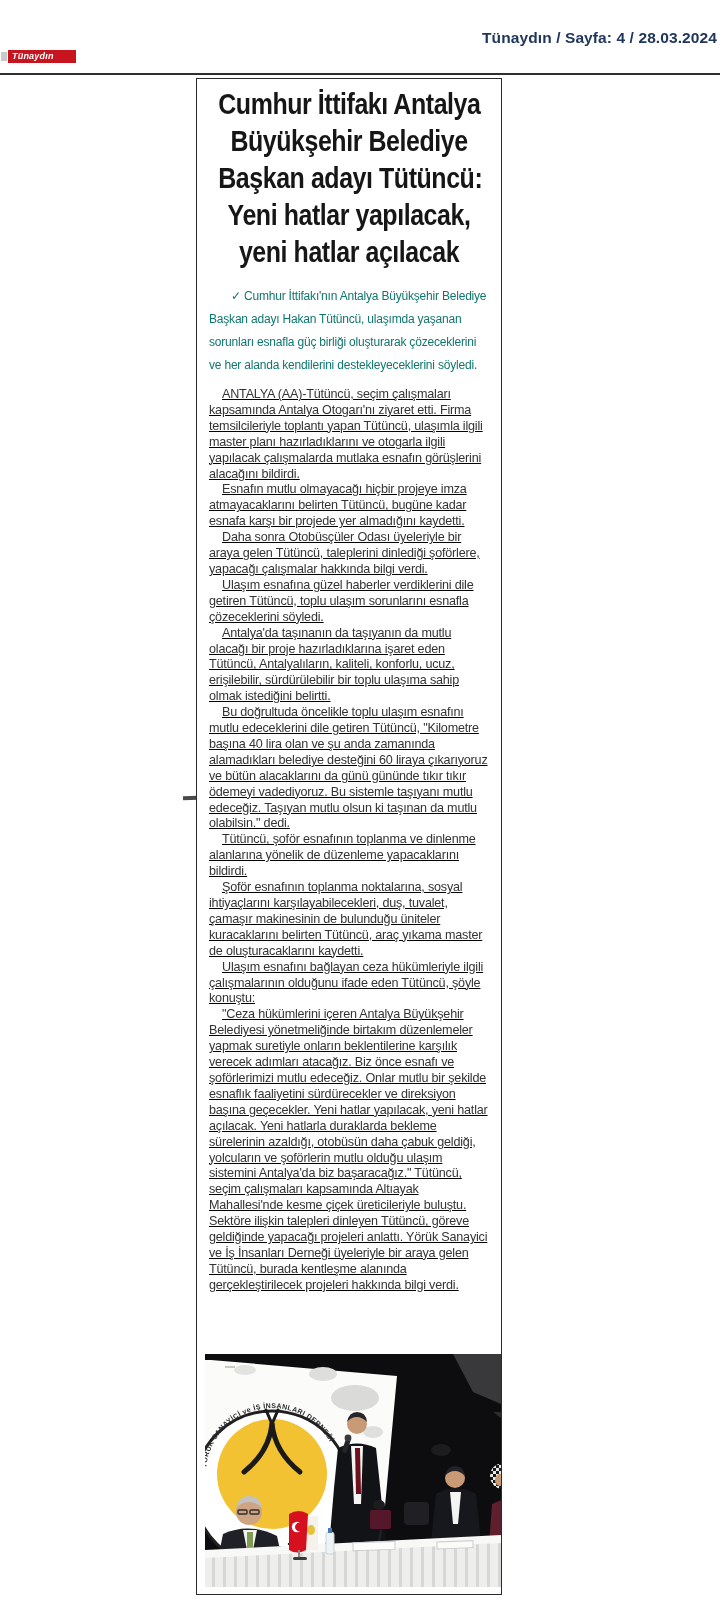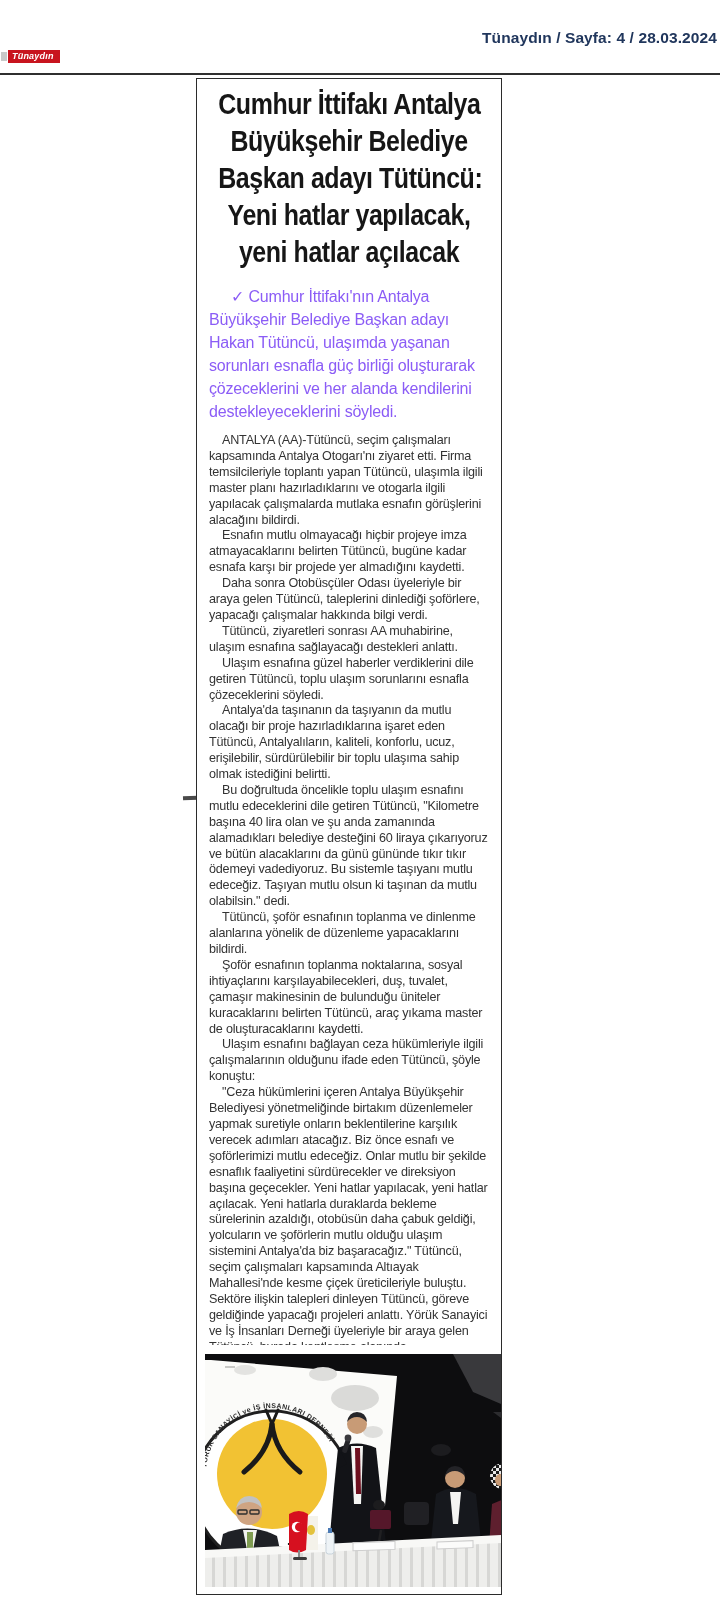--- a/index.html
+++ b/index.html
@@ -2,32 +2,32 @@
 <html lang="tr"><head>
 <meta charset="utf-8">
 <style>
   * { margin:0; padding:0; box-sizing:border-box; }
   body { background:#ffffff; font-family:"Liberation Sans", sans-serif; }
   .page { position:relative; width:720px; height:1606px; background:#fff; margin:0 auto; overflow:hidden; }
 
   
   .masthead-logo { position:absolute; left:1px; top:50px; display:flex; align-items:center; }
   .masthead-logo .mark { width:6px; height:9px; background:#c9c9c9; margin-right:1px; }
-  .masthead-logo .badge { background:#c8141e; color:#fff; font-size:9px; font-weight:bold; font-style:italic; padding:1px 6px 2px 4px; letter-spacing:0.2px; }
+  .masthead-logo .badge { background:#c8141e; color:#fff; font-size:9px; font-weight:bold; font-style:italic; padding:1px 22px 2px 4px; letter-spacing:0.2px; }
   .header-info { position:absolute; right:3px; top:29px; font-size:15.5px; font-weight:bold; color:#20365c; letter-spacing:0.1px; }
   .header-rule { position:absolute; left:0; top:73px; width:720px; height:2px; background:#2f2f2f; }
 
   
   .article-box { position:absolute; left:196px; top:78px; width:306px; height:1517px; border:1.5px solid #2b2b2b; background:#fff; overflow:hidden; }
 
   .headline { margin-top:7px; text-align:center; font-weight:bold; color:#161616; font-size:29px; line-height:37px; letter-spacing:-0.5px; white-space:pre; transform:scaleX(0.86); transform-origin:50% 0; }
 
-  .lead { margin:14px 12px 0 12px; font-size:16px; line-height:23px; color:#8b5cf6; text-indent:22px; letter-spacing:-0.2px; }
+  .lead { margin:14px 12px 0 12px; font-size:12px; line-height:23px; color:#0f766e; text-indent:22px; letter-spacing:-0.2px; }
 
-  .body-text { margin:10px 12px 0 12px; max-height:912px; overflow:hidden; }
+  .body-text { margin:10px 12px 0 12px; max-height:912px; overflow:hidden;text-decoration:underline; }
   .body-text p { font-size:12.6px; line-height:15.9px; color:#333333; text-indent:13px; letter-spacing:-0.2px; text-align:left; }
 
   
   .photo { position:absolute; left:8px; bottom:7px; width:315px; height:233px; overflow:hidden; background:#0d0d0f; }
   .photo svg { display:block; }
 
   
   .scan-dash { position:absolute; left:183px; top:796px; width:15px; height:4px; background:#4a4a4a; transform:rotate(-2deg); }
 </style>
 </head>
@@ -49,21 +49,20 @@
 Büyükşehir Belediye
 Başkan adayı Tütüncü:
 Yeni hatlar yapılacak,
 yeni hatlar açılacak</h1>
     <p class="lead">✓ Cumhur İttifakı'nın Antalya Büyükşehir Belediye Başkan adayı Hakan Tütüncü, ulaşımda yaşanan sorunları esnafla güç birliği oluşturarak çözeceklerini ve her alanda kendilerini destekleyeceklerini söyledi.</p>
 
     <div class="body-text">
       <p>ANTALYA (AA)-Tütüncü, seçim çalışmaları kapsamında Antalya Otogarı'nı ziyaret etti. Firma temsilcileriyle toplantı yapan Tütüncü, ulaşımla ilgili master planı hazırladıklarını ve otogarla ilgili yapılacak çalışmalarda mutlaka esnafın görüşlerini alacağını bildirdi.</p>
       <p>Esnafın mutlu olmayacağı hiçbir projeye imza atmayacaklarını belirten Tütüncü, bugüne kadar esnafa karşı bir projede yer almadığını kaydetti.</p>
       <p>Daha sonra Otobüsçüler Odası üyeleriyle bir araya gelen Tütüncü, taleplerini dinlediği şoförlere, yapacağı çalışmalar hakkında bilgi verdi.</p>
-      <p>Tütüncü, ziyaretleri sonrası AA muhabirine, ulaşım esnafına sağlayacağı destekleri anlattı.</p>
       <p>Ulaşım esnafına güzel haberler verdiklerini dile getiren Tütüncü, toplu ulaşım sorunlarını esnafla çözeceklerini söyledi.</p>
       <p>Antalya'da taşınanın da taşıyanın da mutlu olacağı bir proje hazırladıklarına işaret eden Tütüncü, Antalyalıların, kaliteli, konforlu, ucuz, erişilebilir, sürdürülebilir bir toplu ulaşıma sahip olmak istediğini belirtti.</p>
       <p>Bu doğrultuda öncelikle toplu ulaşım esnafını mutlu edeceklerini dile getiren Tütüncü, "Kilometre başına 40 lira olan ve şu anda zamanında alamadıkları belediye desteğini 60 liraya çıkarıyoruz ve bütün alacaklarını da günü gününde tıkır tıkır ödemeyi vadediyoruz. Bu sistemle taşıyanı mutlu edeceğiz. Taşıyan mutlu olsun ki taşınan da mutlu olabilsin." dedi.</p>
       <p>Tütüncü, şoför esnafının toplanma ve dinlenme alanlarına yönelik de düzenleme yapacaklarını bildirdi.</p>
       <p>Şoför esnafının toplanma noktalarına, sosyal ihtiyaçlarını karşılayabilecekleri, duş, tuvalet, çamaşır makinesinin de bulunduğu üniteler kuracaklarını belirten Tütüncü, araç yıkama master de oluşturacaklarını kaydetti.</p>
       <p>Ulaşım esnafını bağlayan ceza hükümleriyle ilgili çalışmalarının olduğunu ifade eden Tütüncü, şöyle konuştu:</p>
       <p>"Ceza hükümlerini içeren Antalya Büyükşehir Belediyesi yönetmeliğinde birtakım düzenlemeler yapmak suretiyle onların beklentilerine karşılık verecek adımları atacağız. Biz önce esnafı ve şoförlerimizi mutlu edeceğiz. Onlar mutlu bir şekilde esnaflık faaliyetini sürdürecekler ve direksiyon başına geçecekler. Yeni hatlar yapılacak, yeni hatlar açılacak. Yeni hatlarla duraklarda bekleme sürelerinin azaldığı, otobüsün daha çabuk geldiği, yolcuların ve şoförlerin mutlu olduğu ulaşım sistemini Antalya'da biz başaracağız." Tütüncü, seçim çalışmaları kapsamında Altıayak Mahallesi'nde kesme çiçek üreticileriyle buluştu. Sektöre ilişkin talepleri dinleyen Tütüncü, göreve geldiğinde yapacağı projeleri anlattı. Yörük Sanayici ve İş İnsanları Derneği üyeleriyle bir araya gelen Tütüncü, burada kentleşme alanında gerçekleştirilecek projeleri hakkında bilgi verdi.</p>
     </div>
 
     <div class="photo">

